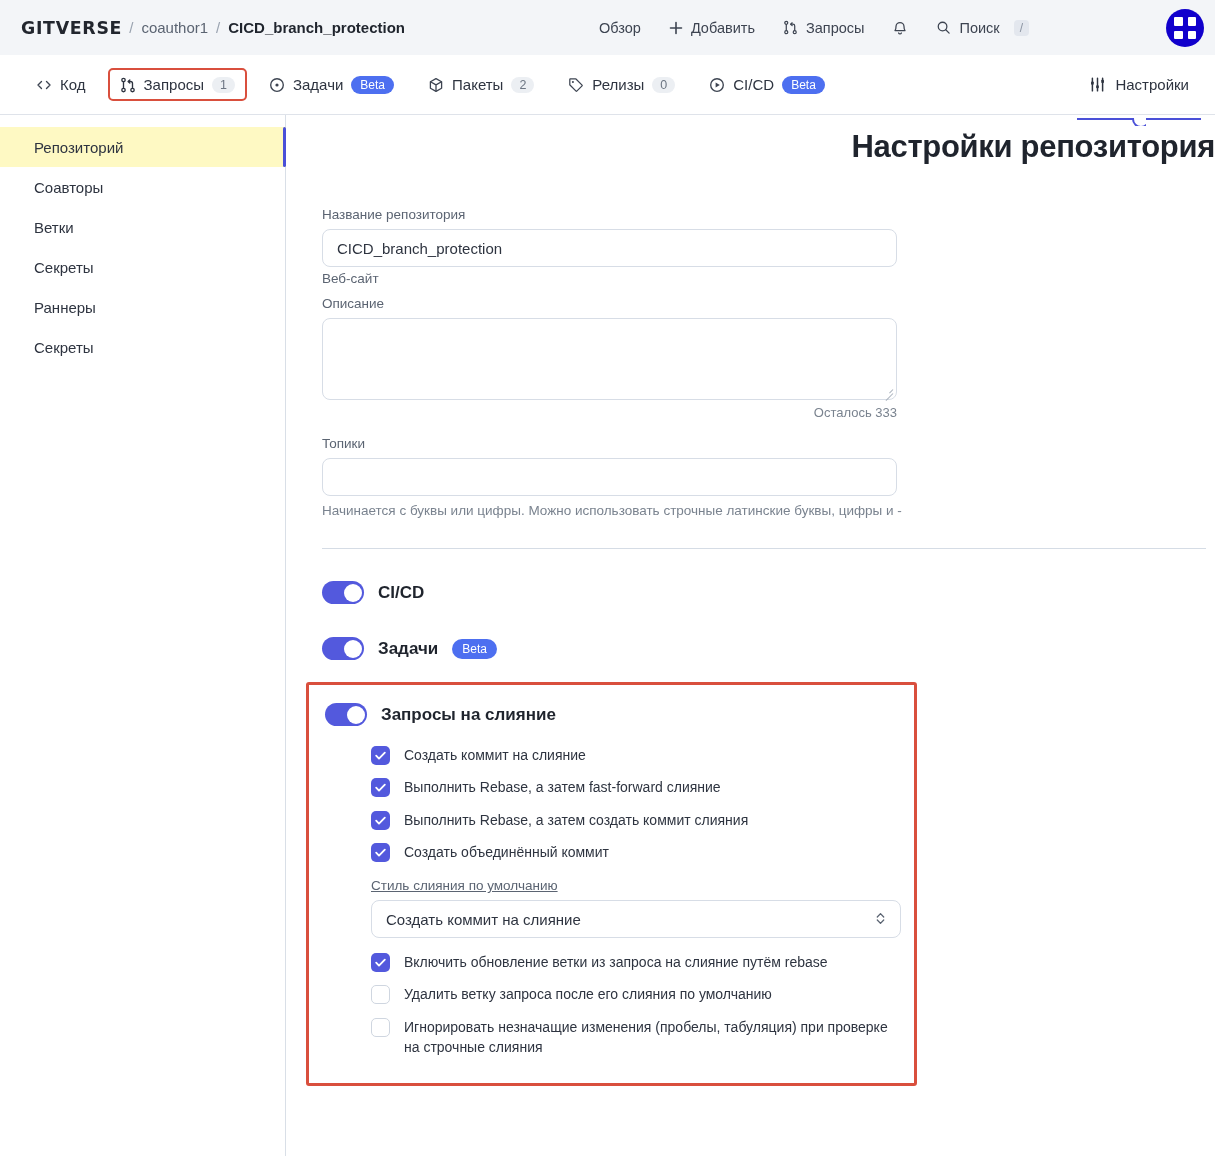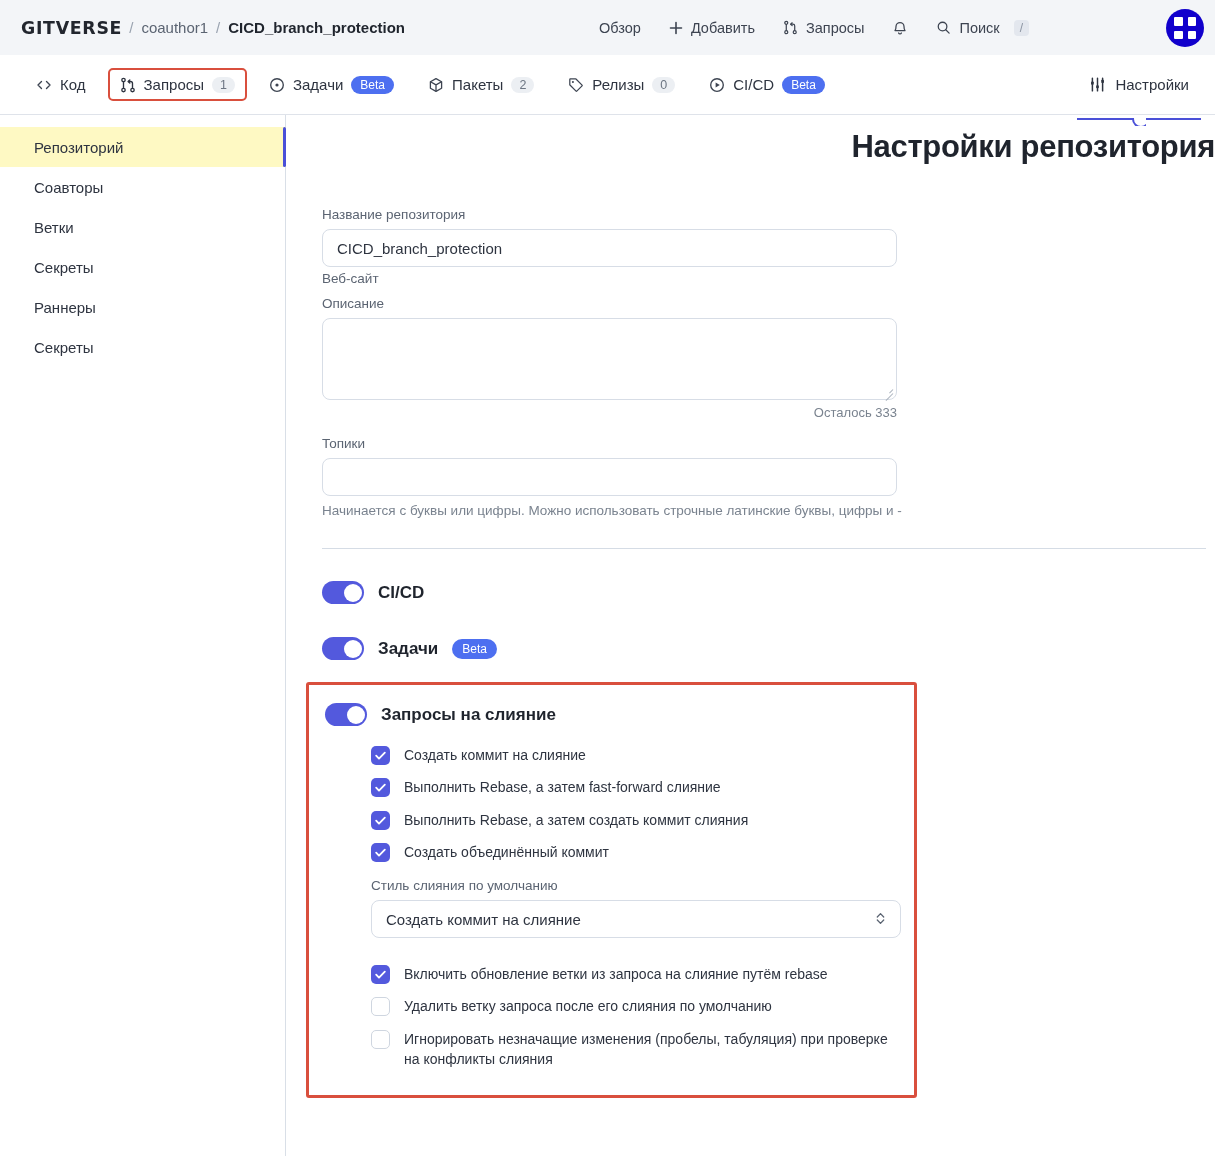--- a/index.html
+++ b/index.html
@@ -227,31 +227,32 @@
   }
   .cb.off { background: #fff; border: 1px solid #cfd6e0; }
   .cb svg { position: absolute; top: 3px; left: 3px; }
   .cb-text {
     font-size: 14px; color: #2e3440; line-height: 1.45;
     max-width: 500px;
   }
   .select-label {
     font-size: 13.5px; color: #5b6472;
     margin: 16px 0 7px 46px;
+    text-decoration: underline;
   }
   .select-box {
     margin-left: 46px;
     width: 530px; height: 38px;
     border: 1px solid #d7dde6; border-radius: 8px;
     background: #fff; display: flex; align-items: center;
     justify-content: space-between; padding: 0 14px;
     font-size: 15px; color: #2e3440; cursor: pointer;
   }
   .select-arrows { color: #5b6472; font-size: 11px; line-height: 1; }
-  .cb-list-2 { margin-top: 26px; padding-left: 46px; }
+  .cb-list-2 { margin-top: 14px; padding-left: 46px; }
 </style>
 </head>
 <body>
 
 <div class="topbar">
   <span class="brand">GITVERSE</span>
   <span class="crumb-sep">/</span>
   <span class="crumb-owner">coauthor1</span>
   <span class="crumb-sep">/</span>
   <span class="crumb-repo">CICD_branch_protection</span>
@@ -521,20 +522,20 @@
         <div class="cb-row">
           <span class="cb off">
             
           </span>
           <span class="cb-text">Удалить ветку запроса после его слияния по умолчанию</span>
         </div>
         <div class="cb-row">
           <span class="cb off">
             
           </span>
-          <span class="cb-text">Игнорировать незначащие изменения (пробелы, табуляция) при проверке на конфликты слияния</span>
+          <span class="cb-text">Игнорировать незначащие изменения (пробелы, табуляция) при проверке на строчные слияния</span>
         </div>
       </div>
 
     </div>
 
   </div>
 </div>
 
 </body></html>

